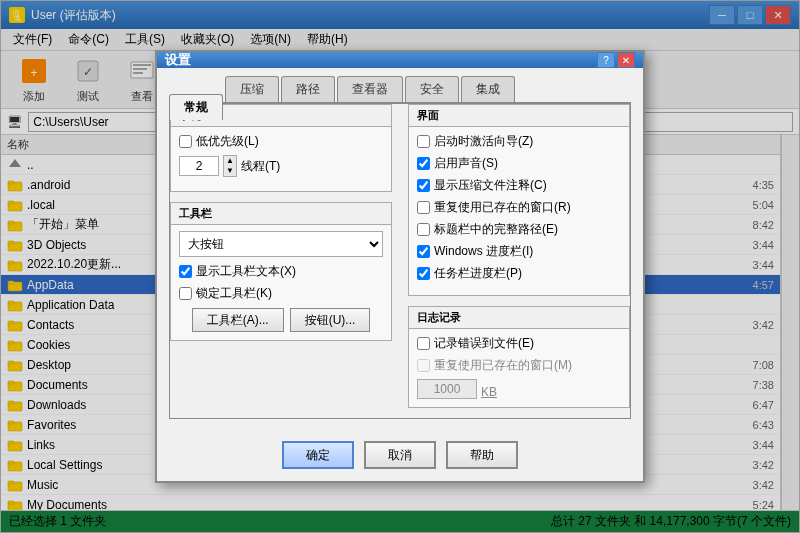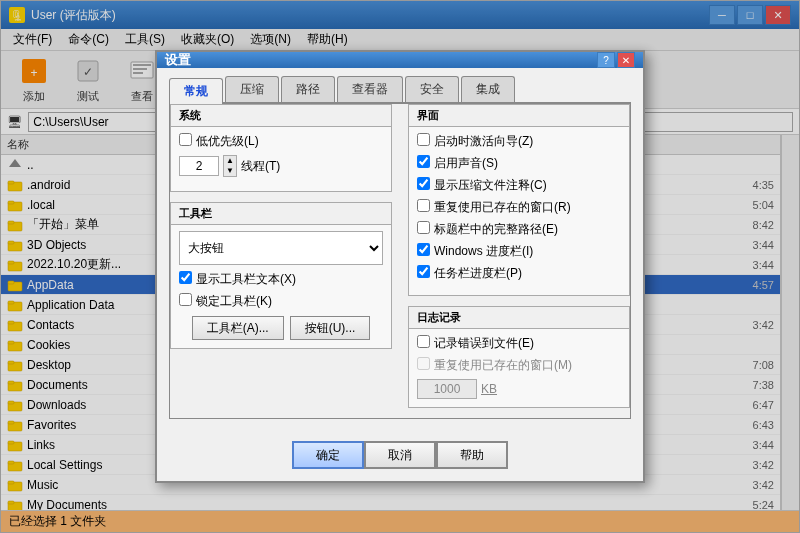--- a/index.html
+++ b/index.html
@@ -141,21 +141,21 @@
     
     .right-panel {
       width: 18px;
       background: #f0f0f0;
       border-left: 1px solid #ccc;
     }
 
     
     .status-bar {
       height: 22px;
-      background: #fdba74;
+      background: #15803d;
       border-top: 1px solid #ccc;
       display: flex;
       align-items: center;
       padding: 0 8px;
       gap: 8px;
       font-size: 11px;
     }
     .status-selected { color: #000; }
     .status-total { color: #000; margin-left: auto; }
 
@@ -209,24 +209,24 @@
       border: 1px solid #888;
       border-bottom: none;
       cursor: pointer;
       font-size: 12px;
       color: #333;
       border-radius: 3px 3px 0 0;
     }
     .tab.active {
       background: #f0f0f0;
       border-color: #888;
-      color: #1d4ed8;
+      color: #000000;
       font-weight: bold;
       position: relative;
-      top: 2px;
+      top: 18px;
       z-index: 1;
     }
 
     
     .tab-content {
       border: 1px solid #888;
       border-top: none;
       background: #f0f0f0;
       display: flex;
       gap: 16px;
@@ -246,21 +246,21 @@
       font-size: 11px;
       font-weight: bold;
       background: #f0f0f0;
       margin: -8px -8px 6px -8px;
       padding: 3px 8px;
       border-bottom: 1px solid #aaa;
     }
 
     .checkbox-row {
       display: flex;
-      align-items: flex-start;
+      align-items: center;
       margin-bottom: 5px;
       gap: 4px;
     }
     .checkbox-row input[type="checkbox"] { margin: 0; width: 13px; height: 13px; cursor: pointer; }
     .checkbox-row label { font-size: 12px; color: #000; cursor: pointer; }
 
     
     .spinner-row {
       display: flex;
       align-items: center;
@@ -286,21 +286,21 @@
 
     
     .dropdown-row {
       display: flex;
       align-items: center;
       gap: 4px;
       margin-bottom: 6px;
     }
     .dropdown-select {
       flex: 1;
-      height: 34px;
+      height: 26px;
       border: 1px solid #aaa;
       background: white;
       font-size: 12px;
       padding: 0 4px;
       cursor: pointer;
     }
 
     
     .toolbar-btns {
       display: flex;
@@ -315,34 +315,35 @@
       background: linear-gradient(to bottom, #f8f8f8, #e0e0e0);
       cursor: pointer;
       font-size: 12px;
       color: #000;
     }
 
     
     .log-section { margin-top: 4px; }
     .log-input-row {
       display: flex;
-      align-items: center;
+      align-items: flex-end;
       gap: 4px;
       margin-top: 4px;
     }
     .log-size-input {
       width: 60px; height: 20px; border: 1px solid #aaa; text-align: center;
       font-size: 12px; background: #e8e8e8; color: #888;
     }
     .log-kb { font-size: 12px; color: #888; text-decoration: underline; }
 
     
     .modal-footer {
       display: flex;
       justify-content: center;
+      gap: 10px;
       padding: 10px 12px 12px;
       background: #f0f0f0;
     }
     .footer-btn {
       height: 28px;
       min-width: 72px;
       padding: 0 16px;
       border: 2px solid #888;
       background: linear-gradient(to bottom, #f8f8f8, #e0e0e0);
       cursor: pointer;
@@ -624,20 +625,21 @@
       <span class="file-name">My Documents</span>
       <span class="file-date">5:24</span>
     </div>
         </div>
     </div>
     <div class="right-panel"></div>
   </div>
 
   <div class="status-bar">
     <span class="status-selected">已经选择 1 文件夹</span>
+    <span class="status-total">总计 27 文件夹 和 14,177,300 字节(7 个文件)</span>
   </div>
 
   <div class="modal-overlay">
     <div class="modal">
 
       <div class="modal-title-bar">
         <span class="modal-title">设置</span>
         <div class="modal-controls">
           <button class="modal-btn-small">?</button>
           <button class="modal-btn-small close">✕</button>

